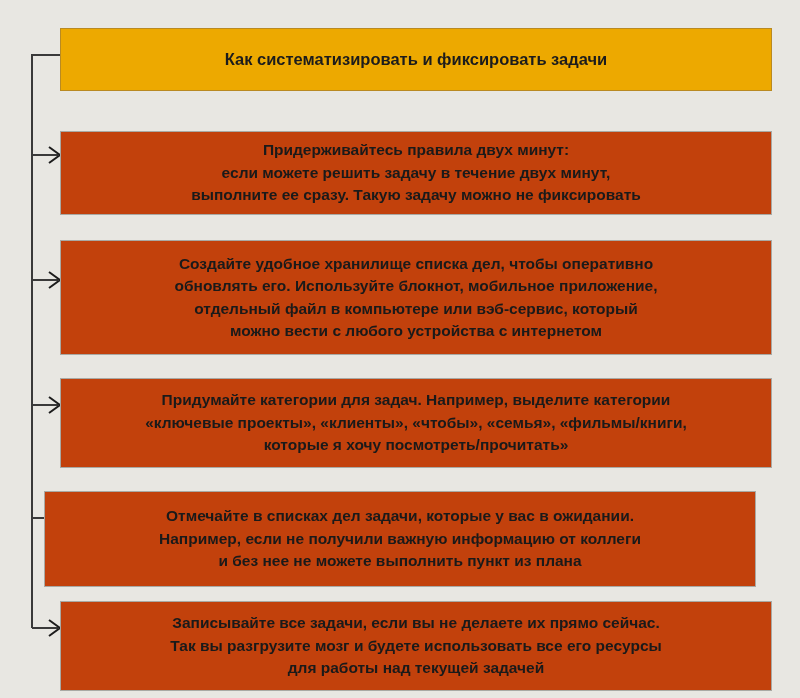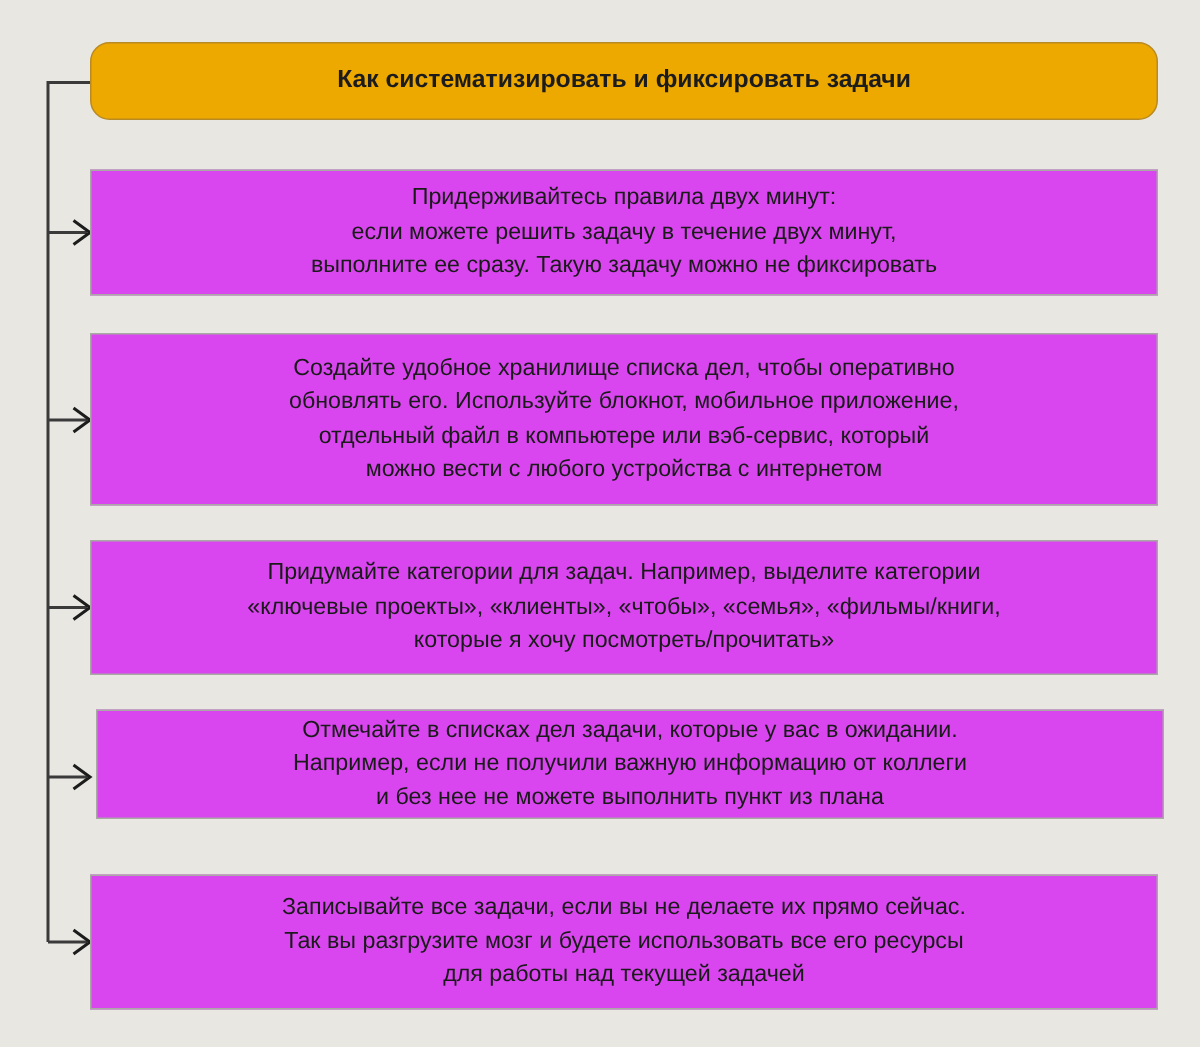--- a/index.html
+++ b/index.html
@@ -36,26 +36,27 @@
   }
   .node-title {
     background: #eda900;
     border: 1px solid #b98a22;
     color: #1c1c1c;
     font-weight: bold;
     font-size: 16.5px;
     line-height: 1.3;
   }
   .node-step {
-    background: #d946ef;
+    background: #c2410c;
     border: 1px solid #a9a9a4;
     color: #1a1a1a;
-    font-weight: normal;
+    font-weight: bold;
     font-size: 15.5px;
     line-height: 1.45;
+    margin-top: 18px;
   }
   .node-text {
     padding: 0 14px;
     white-space: pre-line;
   }
 </style>
 </head>
 <body>
 
 <div id="diagram">
@@ -70,21 +71,21 @@
     <path d="M32 518 L58 518" fill="none" stroke="#3a3a3a" stroke-width="2"></path>
     <path d="M32 628 L58 628" fill="none" stroke="#3a3a3a" stroke-width="2"></path>
 
     <path d="M49 147 L60 155 L49 163" fill="none" stroke="#1c1c1c" stroke-width="2"></path>
     <path d="M49 272 L60 280 L49 288" fill="none" stroke="#1c1c1c" stroke-width="2"></path>
     <path d="M49 397 L60 405 L49 413" fill="none" stroke="#1c1c1c" stroke-width="2"></path>
     <path d="M49 510 L60 518 L49 526" fill="none" stroke="#1c1c1c" stroke-width="2"></path>
     <path d="M49 620 L60 628 L49 636" fill="none" stroke="#1c1c1c" stroke-width="2"></path>
   </svg>
 
-  <div class="node node-title" style="left:60px; top:28px; width:712px; height:52px;border-radius:13px;">
+  <div class="node node-title" style="left:60px; top:28px; width:712px; height:63px;">
     <span class="node-text">Как систематизировать и фиксировать задачи</span>
   </div>
 
   <div class="node node-step" style="left:60px; top:113px; width:712px; height:84px;">
     <span class="node-text">Придерживайтесь правила двух минут:
 если можете решить задачу в течение двух минут,
 выполните ее сразу. Такую задачу можно не фиксировать</span>
   </div>
 
   <div class="node node-step" style="left:60px; top:222px; width:712px; height:115px;justify-content:center;">
@@ -93,21 +94,21 @@
 отдельный файл в компьютере или вэб-сервис, который
 можно вести с любого устройства с интернетом</span>
   </div>
 
   <div class="node node-step" style="left:60px; top:360px; width:712px; height:90px;">
     <span class="node-text">Придумайте категории для задач. Например, выделите категории
 «ключевые проекты», «клиенты», «чтобы», «семья», «фильмы/книги,
 которые я хочу посмотреть/прочитать»</span>
   </div>
 
-  <div class="node node-step" style="left:64px; top:473px; width:712px; height:73px;">
+  <div class="node node-step" style="left:44px; top:473px; width:712px; height:96px;">
     <span class="node-text">Отмечайте в списках дел задачи, которые у вас в ожидании.
 Например, если не получили важную информацию от коллеги
 и без нее не можете выполнить пункт из плана</span>
   </div>
 
   <div class="node node-step" style="left:60px; top:583px; width:712px; height:90px;">
     <span class="node-text">Записывайте все задачи, если вы не делаете их прямо сейчас.
 Так вы разгрузите мозг и будете использовать все его ресурсы
 для работы над текущей задачей</span>
   </div>

